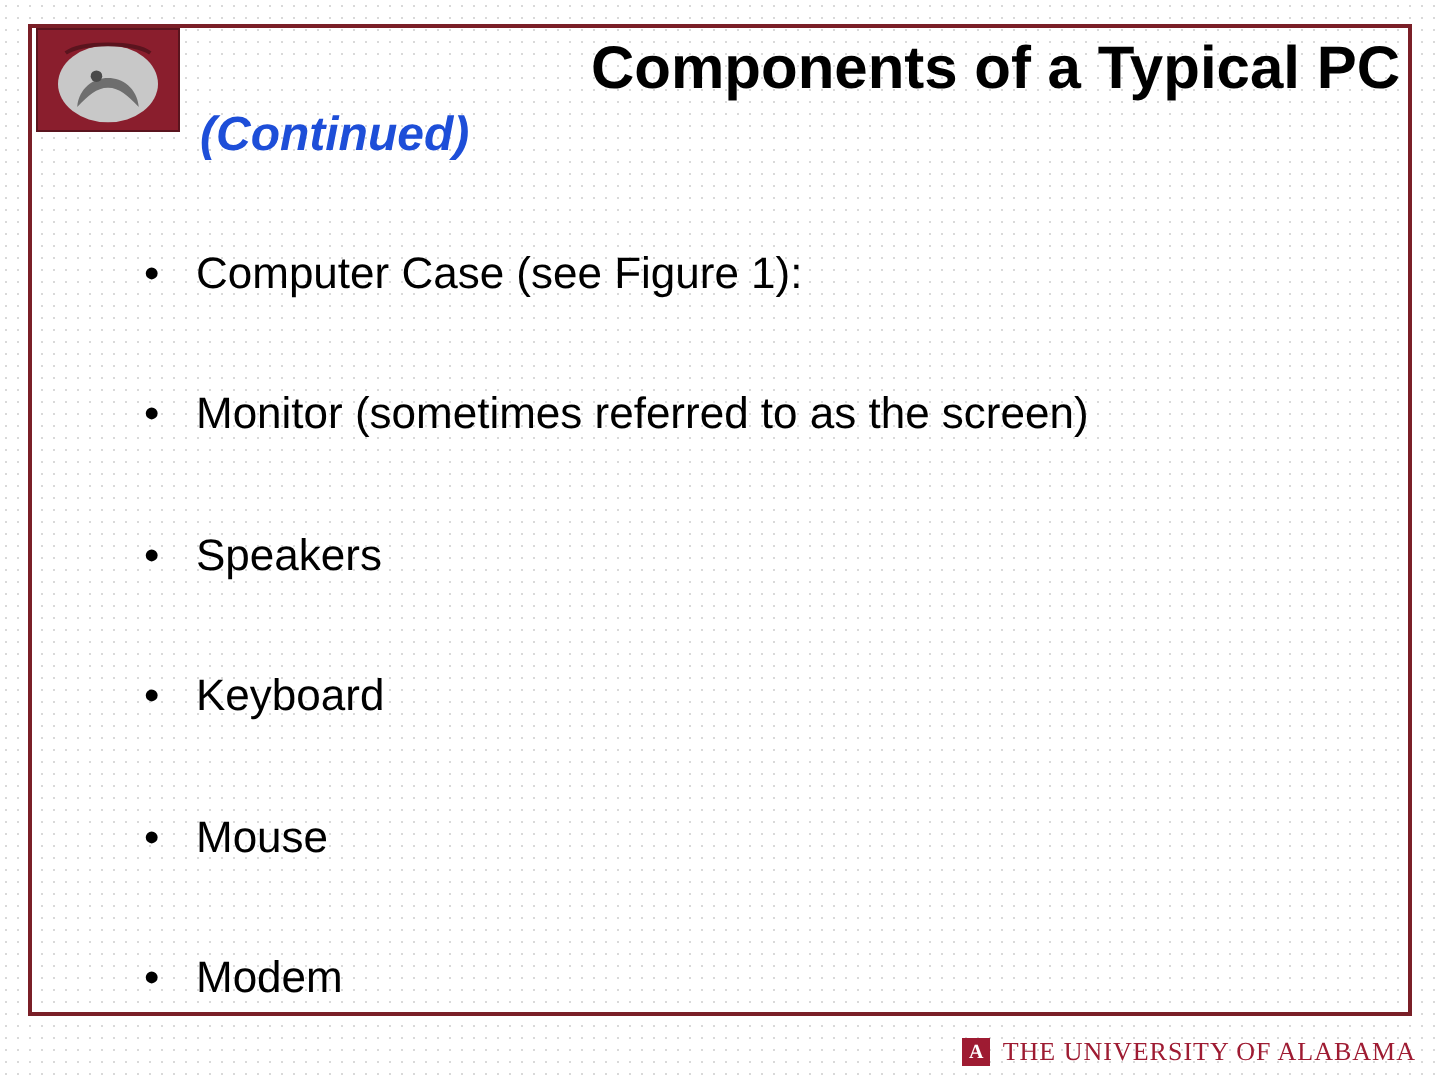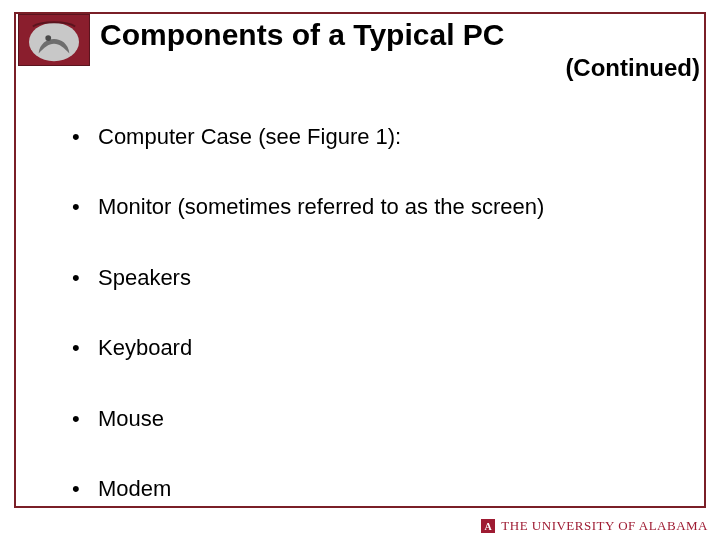--- a/index.html
+++ b/index.html
@@ -30,33 +30,34 @@
     width:72px;height:52px;
     background:#8a1e2d;
     border:1px solid #5a141e;
     box-sizing:border-box;
   }
   .logo svg{display:block;width:100%;height:100%}
   .title{
     position:absolute;
     left:100px;top:18px;
     width:600px;
-    text-align:left;
+    text-align:right;
     font-size:30px;
     font-weight:700;
     color:#000;
   }
   .subtitle{
     position:absolute;
     left:100px;top:54px;
     width:600px;
-    text-align:right;
+    text-align:left;
     font-size:24px;
     font-weight:700;
-    color:#000000;
+    color:#1d4ed8;
+    font-style:italic;
   }
   .bullets{
     position:absolute;
     left:30px;top:108px;
     width:660px;
   }
   .bullets li{
     list-style:none;
     font-size:22px;
     color:#000;

